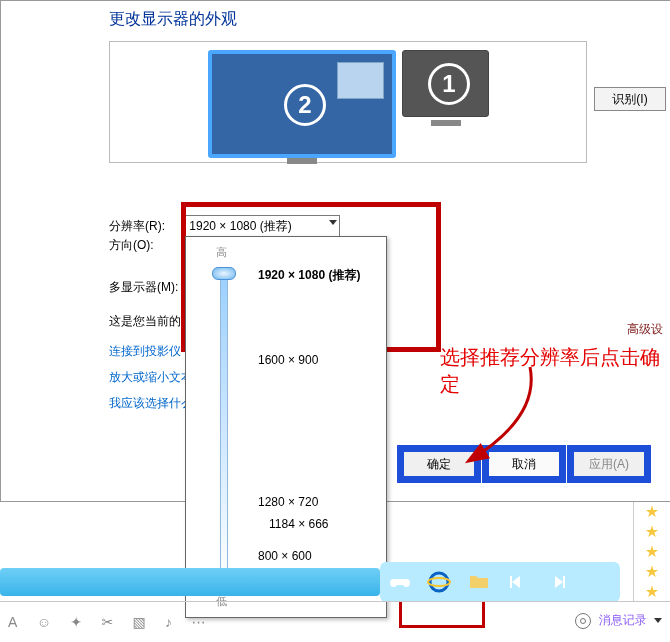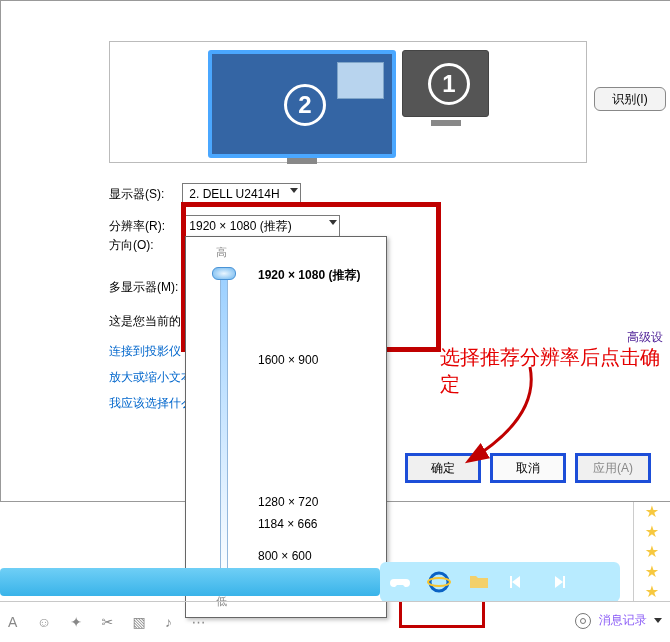--- a/index.html
+++ b/index.html
@@ -10,34 +10,34 @@
   .monitor{position:absolute;border-radius:3px;}
   .monitor1{left:98px;top:8px;width:180px;height:100px;border:4px solid #4aa7ff;background:#3465a4;}
   .monitor1 .mini{position:absolute;right:8px;top:8px;width:45px;height:35px;background:#b8d4ee;border:1px solid #7fa5c9;}
   .monitor1 .num,.monitor2 .num{position:absolute;width:36px;height:36px;border:3px solid #fff;border-radius:50%;background:transparent;color:#fff;font-weight:bold;font-size:24px;text-align:center;line-height:36px;}
   .monitor1 .num{left:72px;top:30px;}
   .monitor2{left:292px;top:8px;width:85px;height:65px;border:1px solid #444;background:#555;}
   .monitor2 .num{left:25px;top:12px;}
   .monitor-stand{position:absolute;background:#888;height:6px;width:30px;bottom:-10px;left:50%;transform:translateX(-50%);}
   .side-btn{position:absolute;right:-80px;width:70px;height:22px;border:1px solid #888;background:#f3f3f3;text-align:center;line-height:22px;font-size:12px;}
   .side-btn.detect{top:15px;}
-  .side-btn.identify{top:45px;border-radius:6px;}
+  .side-btn.identify{top:45px;}
   .form-row{position:absolute;left:108px;font-size:12px;}
   .lbl{display:inline-block;width:70px;}
   .combo{display:inline-block;border:1px solid #7a7a7a;background:#fff;height:20px;line-height:20px;padding:0 20px 0 6px;position:relative;font-size:12px;}
   .combo .arrow{position:absolute;right:2px;top:4px;width:0;height:0;border-left:4px solid transparent;border-right:4px solid transparent;border-top:5px solid #333;}
   .row-display{top:182px;}
   .row-res{top:214px;}
   .row-orient{top:236px;}
   .row-multi{top:278px;}
   .primary-note{position:absolute;left:108px;top:312px;}
-  .adv-link{position:absolute;right:8px;top:328px;color:#4c1d95;}
+  .adv-link{position:absolute;right:8px;top:320px;color:#7f1d1d;}
   .link{position:absolute;left:108px;color:#0066cc;}
   .link1{top:342px;} .link2{top:368px;} .link3{top:394px;}
-  .btn{position:absolute;width:70px;height:24px;border:3px solid #1d4ed8;background:#f0f0f0;text-align:center;line-height:24px;font-size:12px;}
+  .btn{position:absolute;width:70px;height:24px;border:7px solid #1d4ed8;background:#f0f0f0;text-align:center;line-height:24px;font-size:12px;}
   .btn.ok{right:190px;bottom:18px;}
   .btn.cancel{right:105px;bottom:18px;background:#fafafa;}
   .btn.apply{right:20px;bottom:18px;color:#888;}
   .ok-highlight{position:absolute;right:185px;bottom:14px;width:80px;height:32px;border:3px solid #c00000;}
   .red-box{position:absolute;left:181px;top:202px;width:250px;height:140px;border:5px solid #c00000;pointer-events:none;}
   .red-text{position:absolute;left:440px;top:344px;color:#e40000;font-size:20px;}
   .arrow-svg{position:absolute;left:440px;top:362px;pointer-events:none;}
   
   .dropdown{position:absolute;left:185px;top:236px;width:200px;height:380px;border:1px solid #666;background:#fff;box-shadow:2px 2px 4px rgba(0,0,0,0.25);}
   .slider-col{position:absolute;left:8px;top:8px;bottom:8px;width:55px;text-align:center;}
@@ -58,41 +58,35 @@
   .msglog{position:absolute;right:8px;top:10px;color:#8b5cf6;}
   .msglog .gear{display:inline-block;width:14px;height:14px;border:1px solid #777;border-radius:50%;vertical-align:middle;margin-right:4px;position:relative;}
   .msglog .gear:before{content:"";position:absolute;left:4px;top:4px;width:4px;height:4px;border:1px solid #777;border-radius:50%;}
   .msglog .dd{display:inline-block;margin-left:4px;width:0;height:0;border-left:4px solid transparent;border-right:4px solid transparent;border-top:5px solid #333;vertical-align:middle;}
 </style>
 </head>
 <body>
 
 <div class="page">
   <div class="window">
+    <div class="heading">更改显示器的外观</div>
 
     <div class="monitors-area">
       <div class="monitor monitor1">
         <div class="mini"></div>
         <div class="num">2</div>
         <div class="monitor-stand"></div>
       </div>
       <div class="monitor monitor2">
         <div class="num">1</div>
         <div class="monitor-stand"></div>
       </div>
       <div class="side-btn identify">识别(I)</div>
     </div>
 
-    <div class="form-row row-display">
-      <span class="lbl">显示器(S):</span>
-      <span class="combo">
-        <span>2. DELL U2414H</span>
-        <span class="arrow"></span>
-      </span>
-    </div>
 
     <div class="form-row row-res">
       <span class="lbl">分辨率(R):</span>
       <span class="combo" style="width:130px">
         <span>1920 × 1080 (推荐)</span>
         <span class="arrow"></span>
       </span>
     </div>
 
     <div class="form-row row-orient">
@@ -122,21 +116,21 @@
     <div class="slider-col">
       <div class="hi">高</div>
       <div class="track"></div>
       <div class="thumb"></div>
       <div class="lo" style="position:absolute;bottom:0;left:0;right:0">低</div>
     </div>
     <div id="res-list">
         <div class="res-item res-sel" style="top: 30px; font-weight: bold;">1920 × 1080 (推荐)</div>
         <div class="res-item" style="top: 116px;">1600 × 900</div>
         <div class="res-item" style="top: 258px;">1280 × 720</div>
-        <div class="res-item" style="top: 280px;">1184 × 666</div>
+        <div class="res-item" style="top: 280px; margin-left: 11px;">1184 × 666</div>
         <div class="res-item" style="top: 312px;">800 × 600</div>
       </div>
   </div>
 
   <div class="red-text">选择推荐分辨率后点击确定</div>
   <svg class="arrow-svg" width="120" height="110">
     <defs>
         <marker id="ah" markerWidth="10" markerHeight="10" refX="6" refY="3" orient="auto">
           <path d="M0,0 L0,6 L8,3 z" fill="#c00000"></path>
         </marker>

